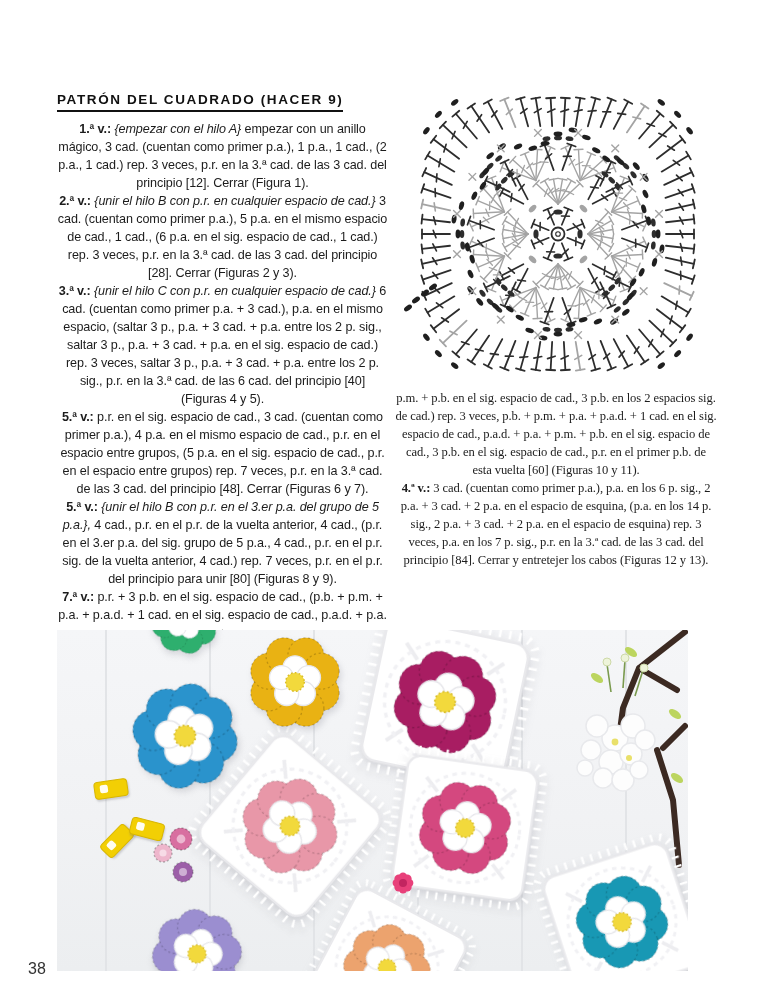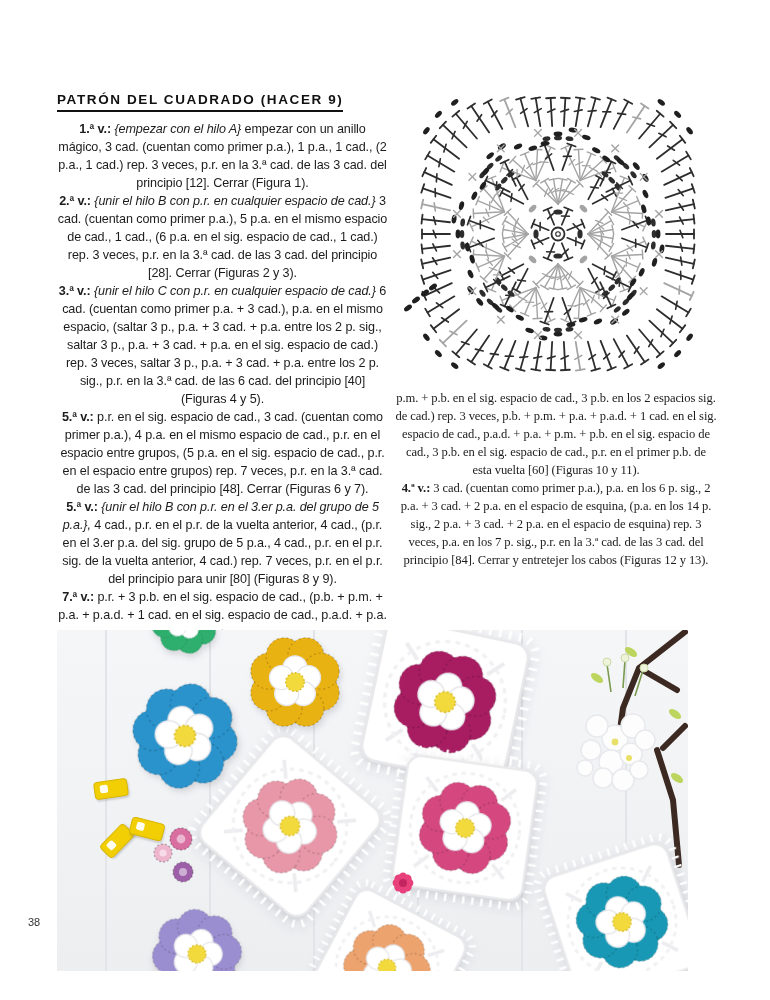--- a/index.html
+++ b/index.html
@@ -12,21 +12,21 @@
   #left-col{left:57px;top:92px;width:331px;}
   #right-col{left:395px;top:361px;width:322px;font-family:Liberation Serif, serif;}
   .seg-b{font-weight:700;}
   .seg-i{font-style:italic;}
   #diagram-box{position:absolute;left:402px;top:58px;width:312px;height:296px;}
   #photo{position:absolute;left:57px;top:602px;width:631px;height:341px;overflow:hidden;
          background:linear-gradient(180deg,#f5f6f8 0%,#f1f2f4 55%,#eceef0 100%);}
   .plank{position:absolute;top:0;width:2px;height:100%;background:#e2e4e7;}
   .motif{position:absolute;filter:drop-shadow(2px 4px 3px rgba(110,110,125,0.22));}
   .prop{position:absolute;}
-  .pagenum{position:absolute;left:28px;top:888px;font-size:11px;color:#333;}
+  .pagenum{position:absolute;left:28px;top:932px;font-size:16px;color:#333;}
 </style>
 </head>
 <body>
 
 <div class="page">
 
   <div class="title">PATRÓN DEL CUADRADO (HACER 9)</div>
 
   <div class="col" id="left-col">
       <p><span class="seg-b">1.ª v.: </span><span class="seg-i">{empezar con el hilo A}</span><span class="seg-n"> empezar con un anillo mágico, 3 cad. (cuentan como primer p.a.), 1 p.a., 1 cad., (2 p.a., 1 cad.) rep. 3 veces, p.r. en la 3.ª cad. de las 3 cad. del principio [12]. Cerrar (Figura 1).</span></p>

